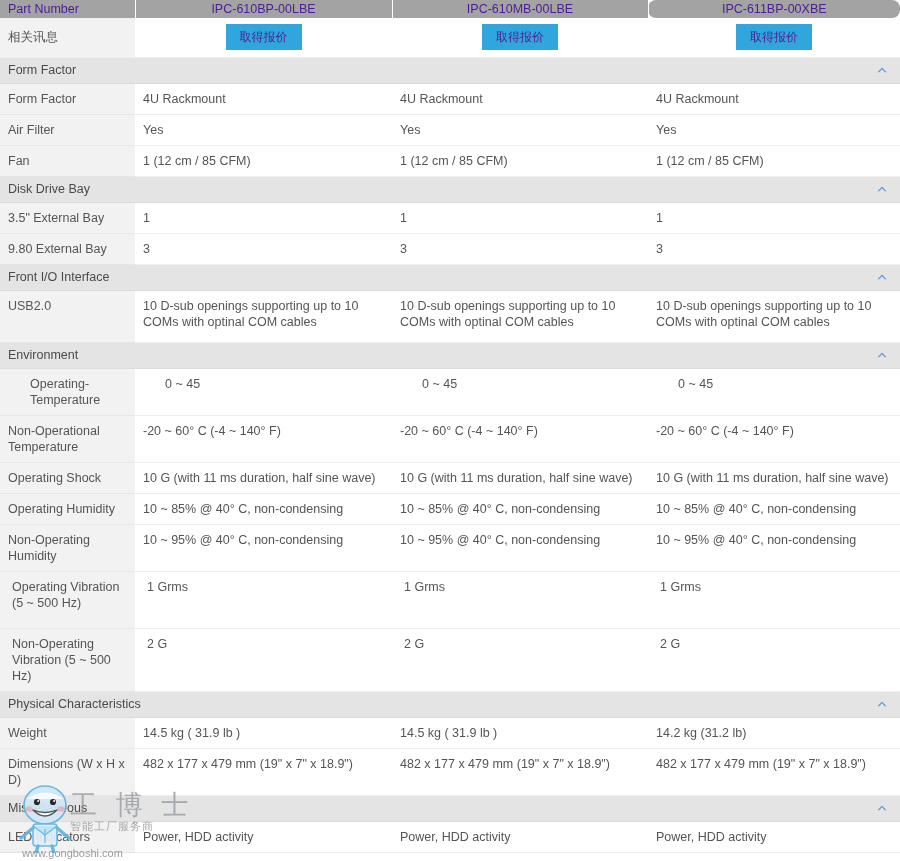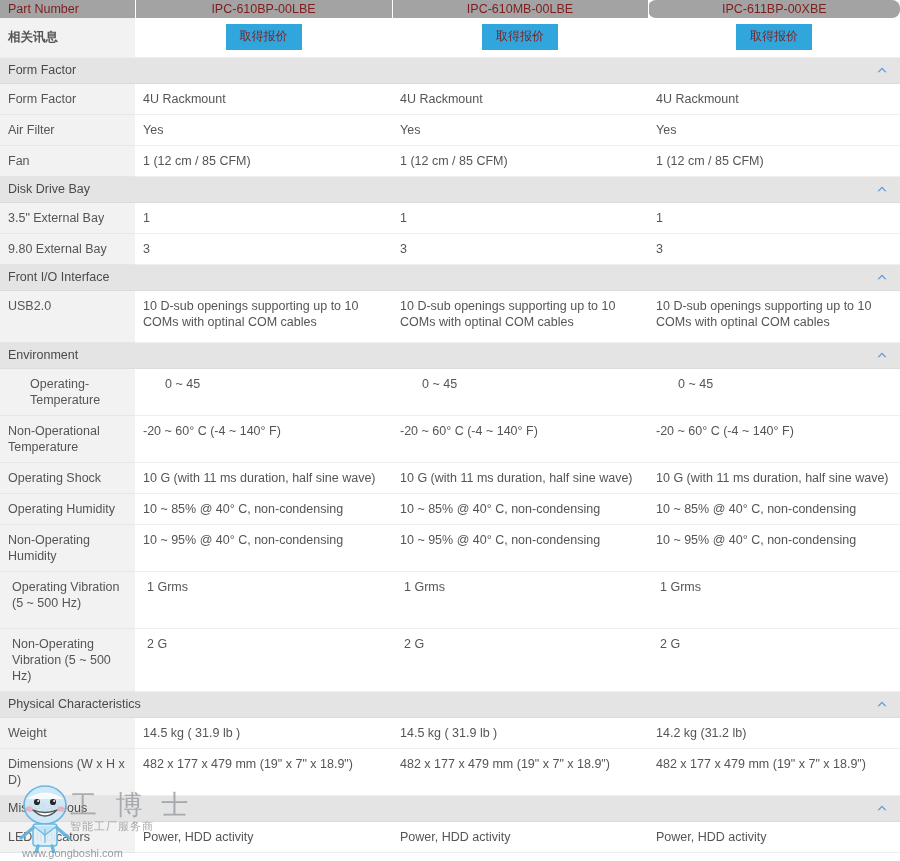--- a/index.html
+++ b/index.html
@@ -17,21 +17,21 @@
     position: relative;
   }
   col.c-label { width: 135px; }
   col.c-v1 { width: 257px; }
   col.c-v2 { width: 256px; }
   col.c-v3 { width: 252px; }
 
   
   tr.head-row td {
     background: #a3a3a3;
-    color: #7f1d1d;
+    color: #4c1d95;
     font-size: 12.5px;
     height: 18px;
     padding: 1px 8px;
     border-right: 1px solid #ffffff;
     vertical-align: middle;
     white-space: nowrap;
   }
   tr.head-row td.part-label {
     text-align: left;
     padding-left: 8px;
@@ -48,36 +48,35 @@
     padding: 0;
     vertical-align: middle;
     border-bottom: 1px solid #eeeeee;
   }
   tr.quote-row td.label-cell {
     background: #f2f2f2;
     color: #555555;
     font-size: 12.5px;
     padding: 0 8px;
     text-align: left;
-    font-weight: bold;
   }
   tr.quote-row td.btn-cell { text-align: center; }
   .quote-btn {
     display: inline-block;
     background: #30a6dd;
-    color: #7f1d1d;
+    color: #4c1d95;
     font-size: 12px;
     line-height: 26px;
     height: 26px;
     min-width: 76px;
     padding: 0 10px;
     text-align: center;
     border: none;
     cursor: pointer;
-    font-family: Liberation Mono, monospace;
+    font-family: Liberation Sans, sans-serif;
   }
 
   
   tr.section-row td {
     background: #e4e4e4;
     color: #4a4a4a;
     font-size: 12.5px;
     height: 26px;
     padding: 0 8px;
     vertical-align: middle;

